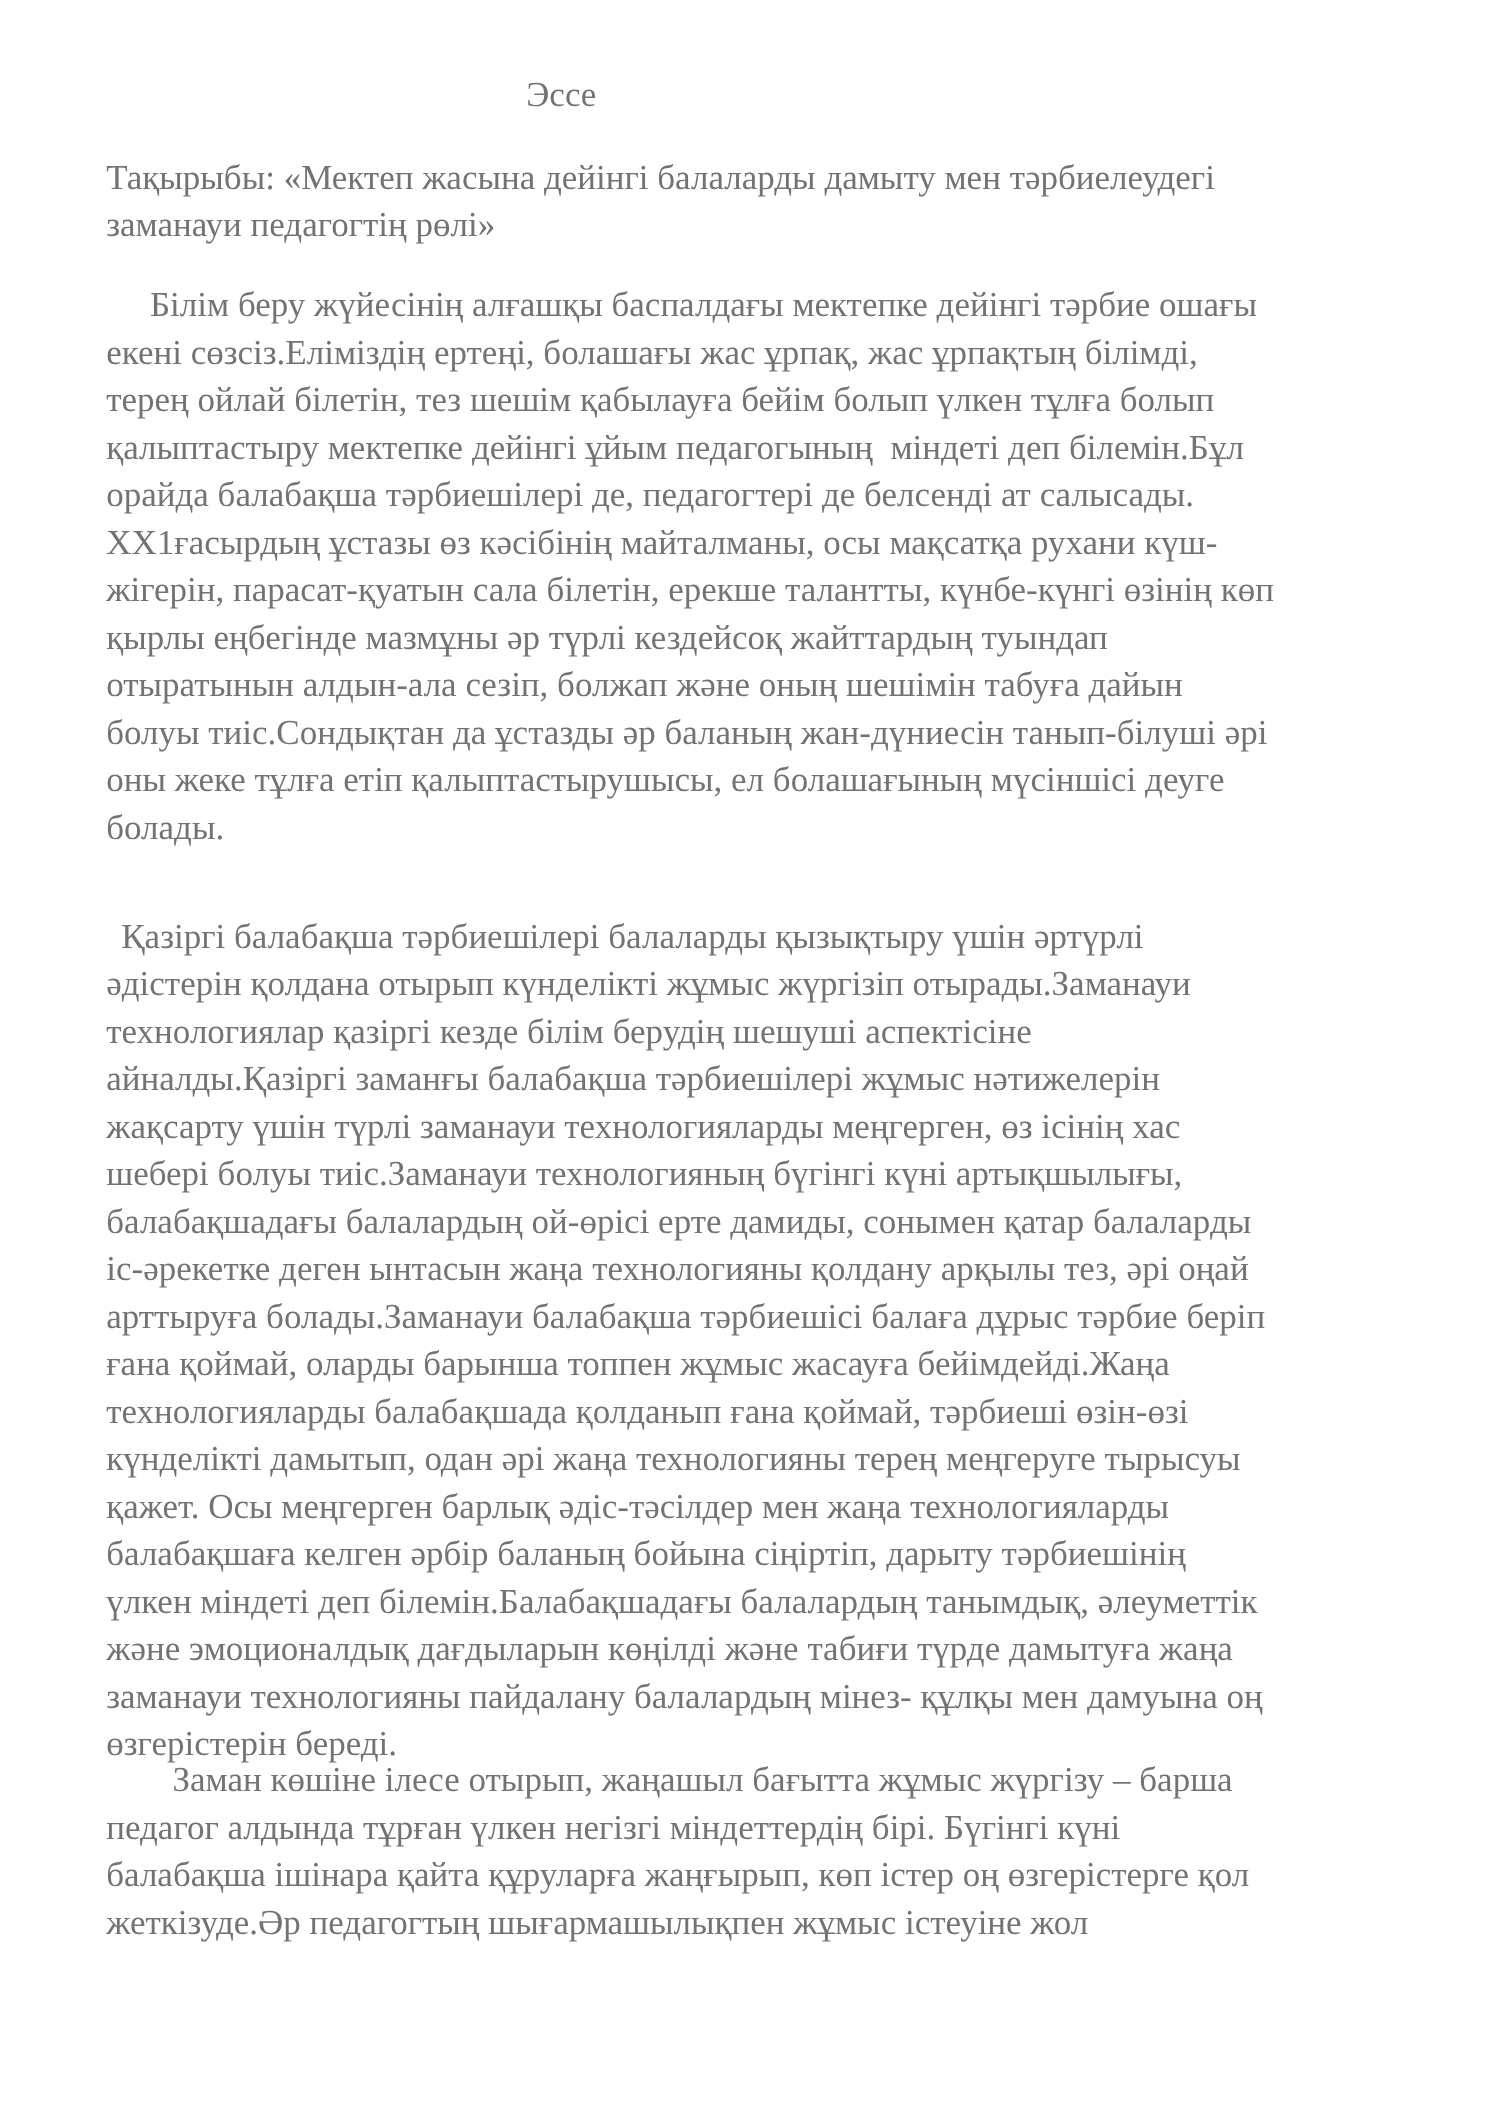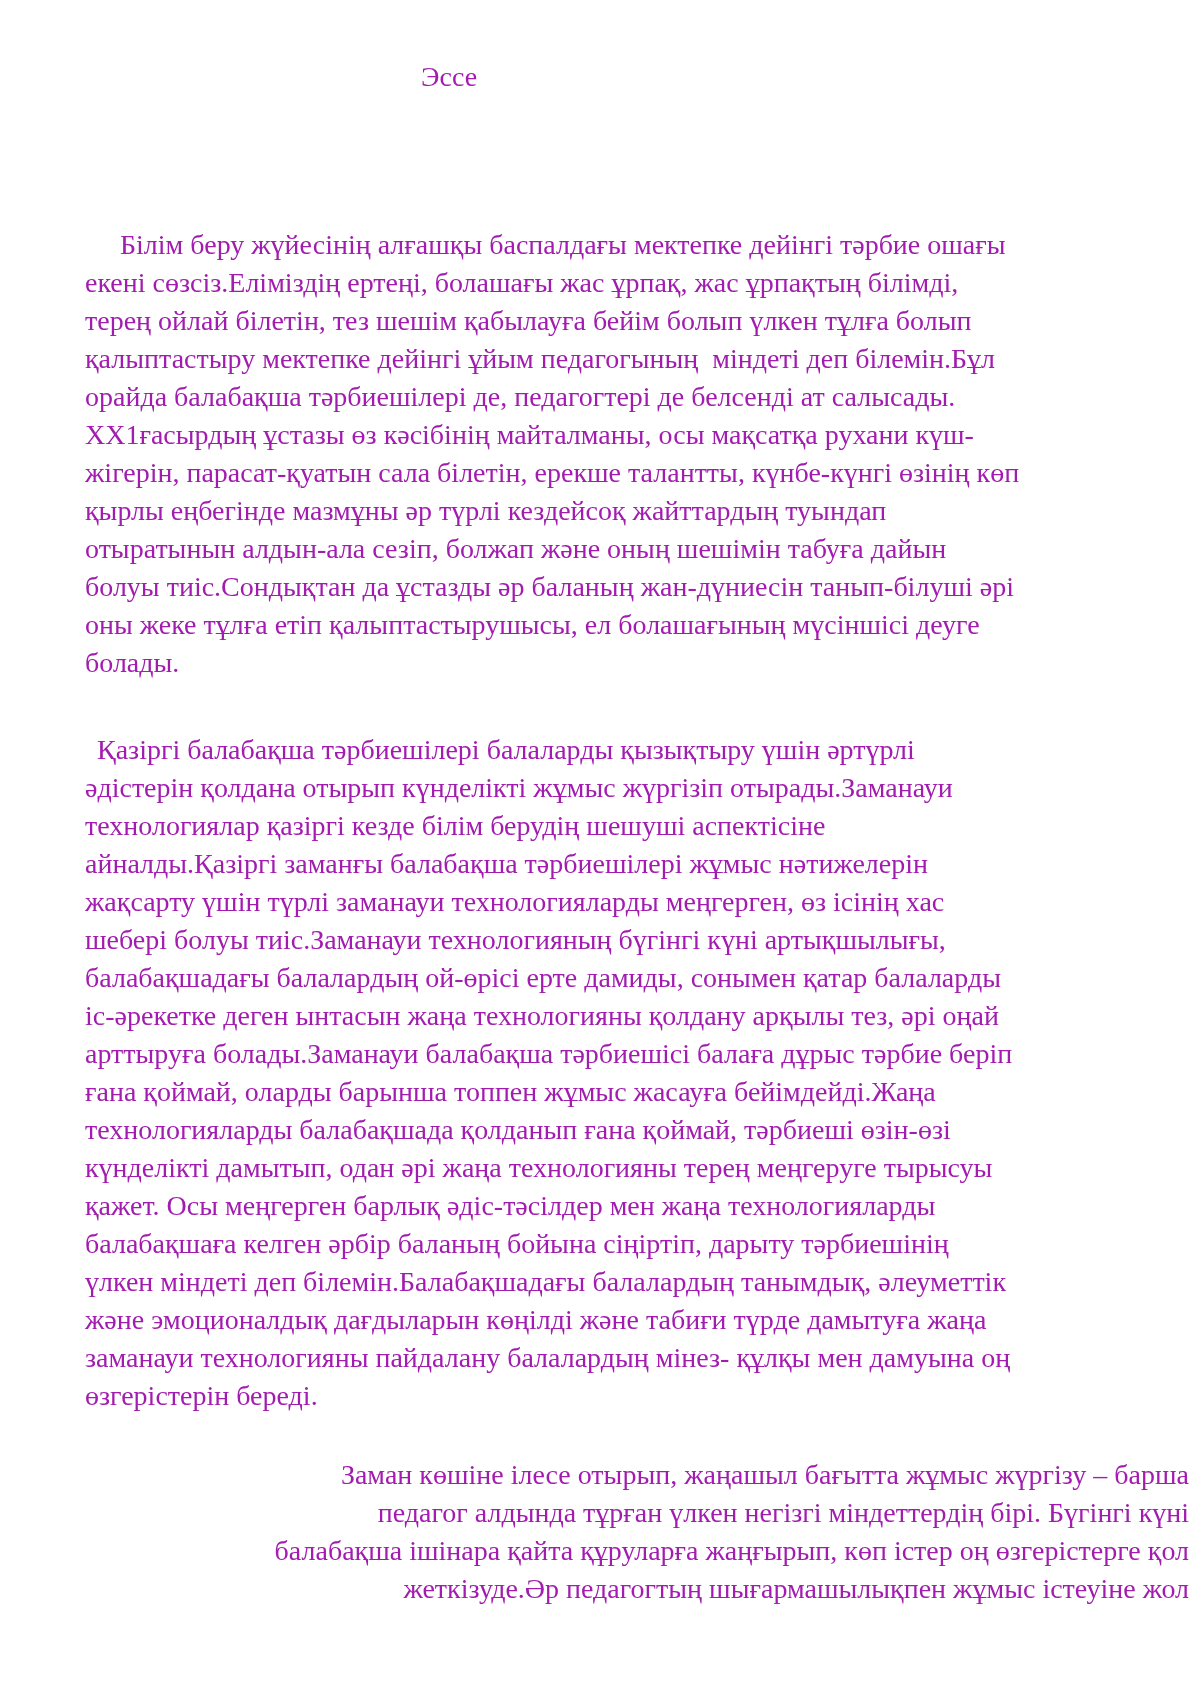--- a/index.html
+++ b/index.html
@@ -8,46 +8,48 @@
     background: #ffffff;
   }
   .page {
     position: relative;
     width: 1190px;
     height: 1683px;
     background: #ffffff;
     font-family: "Liberation Serif", "DejaVu Serif", serif;
     font-size: 28px;
     line-height: 38px;
-    color: #a21caf;
+    color: #737373;
     overflow: hidden;
   }
   .doc-title {
     position: absolute;
     left: 421px;
     top: 58px;
     white-space: pre;
   }
   .block {
     position: absolute;
     left: 85px;
     width: 1104px;
     white-space: pre; 
   }
   .topic   { top: 124px; }
   .para-1  { top: 226px;  text-indent: 35px; }
   .para-2  { top: 731px;  text-indent: 12px; }
-  .para-3  { top: 1456px; text-indent: 53px; text-align: right; }
+  .para-3  { top: 1406px; text-indent: 53px; }
 </style>
 </head>
 <body>
 
 <div class="page">
   <div class="doc-title">Эссе</div>
 
+  <div class="block topic">Тақырыбы: «Мектеп жасына дейінгі балаларды дамыту мен тәрбиелеудегі
+заманауи педагогтің рөлі»</div>
 
   <div class="block para-1">Білім беру жүйесінің алғашқы баспалдағы мектепке дейінгі тәрбие ошағы
 екені сөзсіз.Еліміздің ертеңі, болашағы жас ұрпақ, жас ұрпақтың білімді,
 терең ойлай білетін, тез шешім қабылауға бейім болып үлкен тұлға болып
 қалыптастыру мектепке дейінгі ұйым педагогының  міндеті деп білемін.Бұл
 орайда балабақша тәрбиешілері де, педагогтері де белсенді ат салысады.
 ХХ1ғасырдың ұстазы өз кәсібінің майталманы, осы мақсатқа рухани күш-
 жігерін, парасат-қуатын сала білетін, ерекше талантты, күнбе-күнгі өзінің көп
 қырлы еңбегінде мазмұны әр түрлі кездейсоқ жайттардың туындап
 отыратынын алдын-ала сезіп, болжап және оның шешімін табуға дайын

